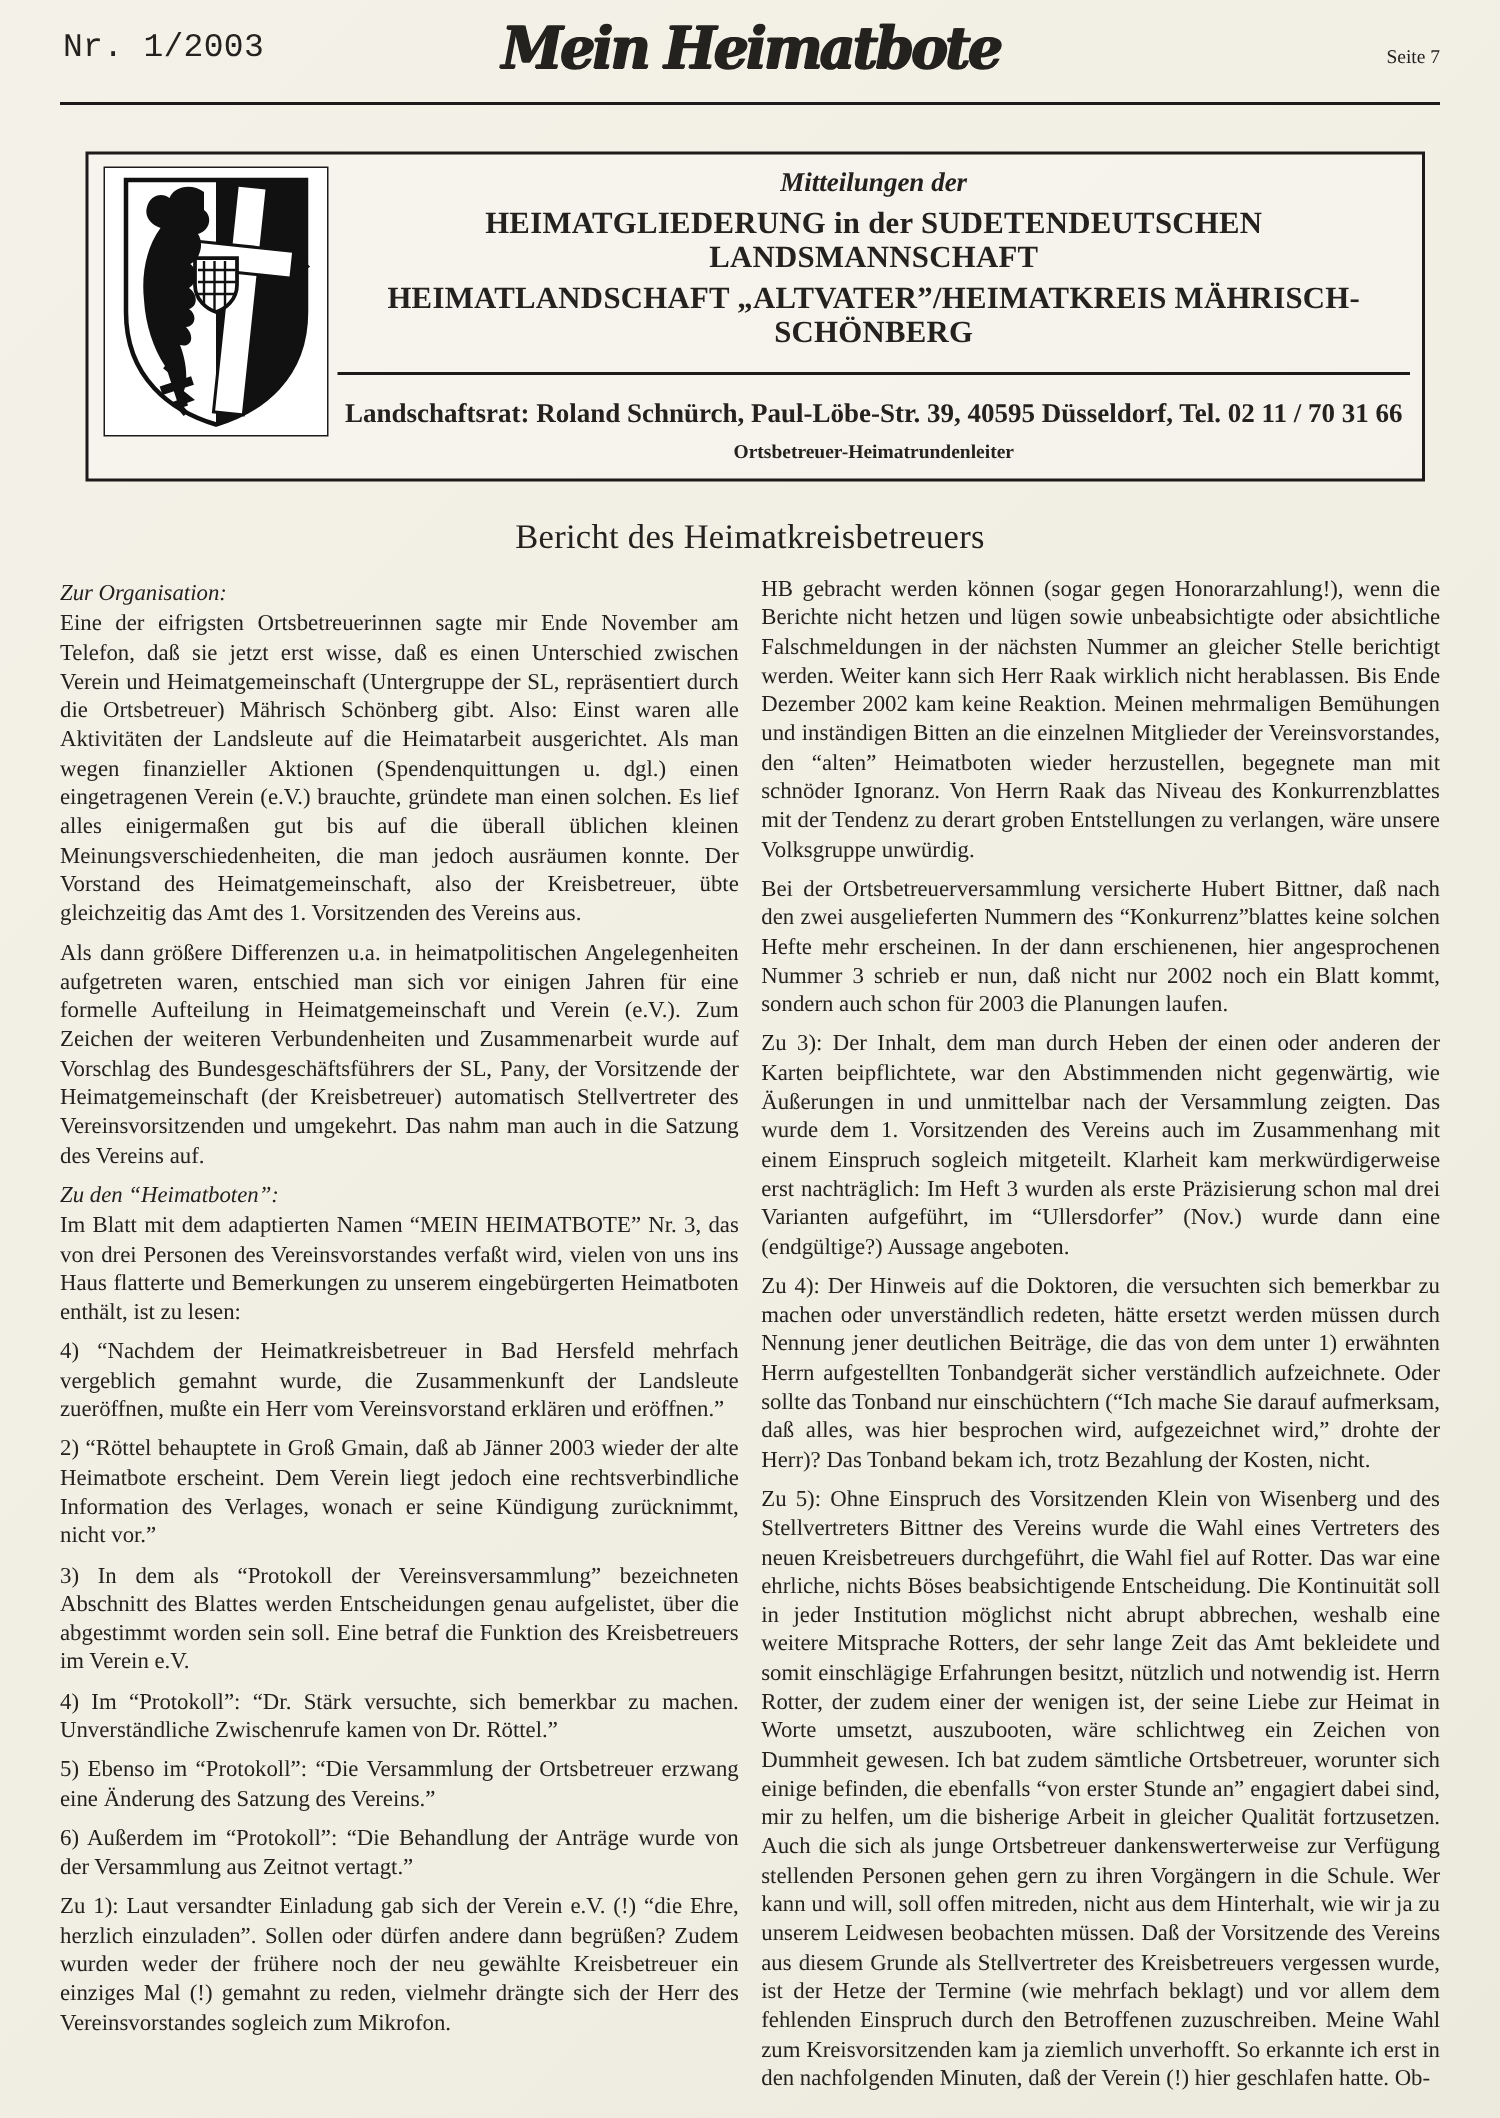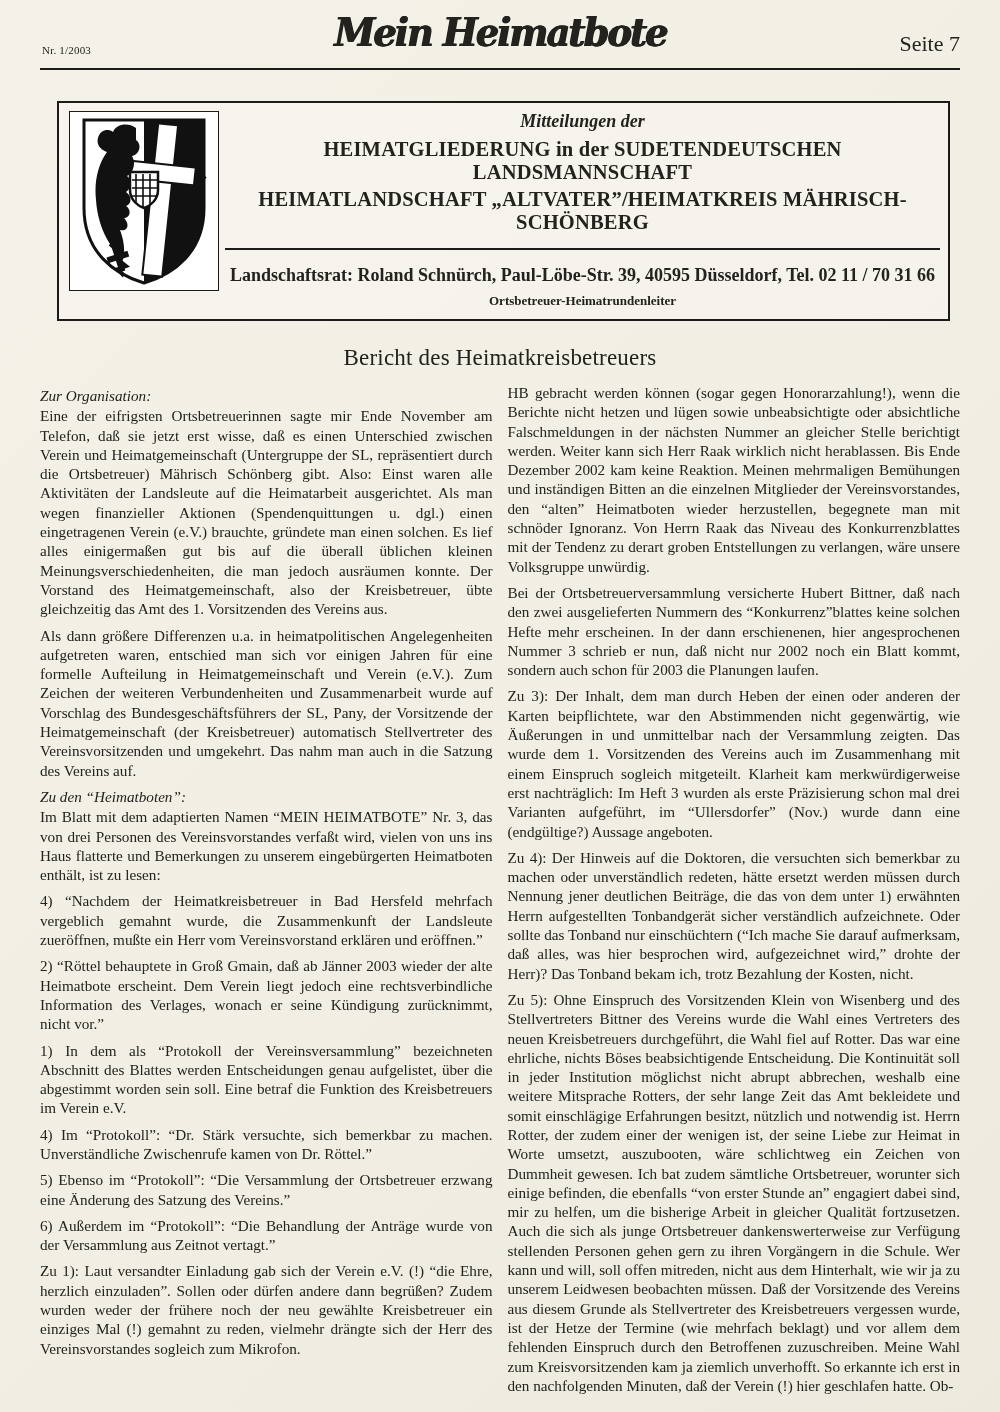--- a/index.html
+++ b/index.html
@@ -9,22 +9,22 @@
     background:linear-gradient(135deg,#f4f1e8 0%,#f1eee3 55%,#eceadd 100%);
     font-family:"Liberation Serif", serif;
     color:#23221f;
     overflow:hidden;
     position:relative;
   }
   .page{padding:10px 40px 0 40px;}
 
   
   .header{position:relative;height:52px;}
-  .issue-no{position:absolute;left:2px;bottom:6px;font-size:11px;letter-spacing:.2px;}
-  .page-no{position:absolute;right:0;bottom:5px;font-size:22px;}
+  .issue-no{position:absolute;left:2px;bottom:18px;font-size:22px;letter-spacing:.2px;font-family:Liberation Mono, monospace;}
+  .page-no{position:absolute;right:0;bottom:16px;font-size:13px;}
   .masthead{
     position:absolute;left:0;right:0;top:0;text-align:center;
     font-family:"DejaVu Serif", serif;
     font-size:37px;font-weight:bold;font-style:italic;
     letter-spacing:-2px;
     text-shadow:1.2px 0 0 currentColor, .6px .6px 0 currentColor;
     transform:scaleY(1.05);
   }
   .header-rule{border:none;border-top:2px solid #1c1b19;margin:6px 0 0 0;}
 
@@ -117,21 +117,21 @@
 
   <div class="columns">
     <div class="col">
         <p class="col-heading">Zur Organisation:</p>
         <p class="col-para">Eine der eifrigsten Ortsbetreuerinnen sagte mir Ende November am Telefon, daß sie jetzt erst wisse, daß es einen Unterschied zwischen Verein und Heimatgemeinschaft (Untergruppe der SL, repräsentiert durch die Ortsbetreuer) Mährisch Schönberg gibt. Also: Einst waren alle Aktivitäten der Landsleute auf die Heimatarbeit ausgerichtet. Als man wegen finanzieller Aktionen (Spendenquittungen u. dgl.) einen eingetragenen Verein (e.V.) brauchte, gründete man einen solchen. Es lief alles einigermaßen gut bis auf die überall üblichen kleinen Meinungsverschiedenheiten, die man jedoch ausräumen konnte. Der Vorstand des Heimatgemeinschaft, also der Kreisbetreuer, übte gleichzeitig das Amt des 1. Vorsitzenden des Vereins aus.</p>
         <p class="col-para">Als dann größere Differenzen u.a. in heimatpolitischen Angelegenheiten aufgetreten waren, entschied man sich vor einigen Jahren für eine formelle Aufteilung in Heimatgemeinschaft und Verein (e.V.). Zum Zeichen der weiteren Verbundenheiten und Zusammenarbeit wurde auf Vorschlag des Bundesgeschäftsführers der SL, Pany, der Vorsitzende der Heimatgemeinschaft (der Kreisbetreuer) automatisch Stellvertreter des Vereinsvorsitzenden und umgekehrt. Das nahm man auch in die Satzung des Vereins auf.</p>
         <p class="col-heading">Zu den “Heimatboten”:</p>
         <p class="col-para">Im Blatt mit dem adaptierten Namen “MEIN HEIMATBOTE” Nr. 3, das von drei Personen des Vereinsvorstandes verfaßt wird, vielen von uns ins Haus flatterte und Bemerkungen zu unserem eingebürgerten Heimatboten enthält, ist zu lesen:</p>
         <p class="col-para">4) “Nachdem der Heimatkreisbetreuer in Bad Hersfeld mehrfach vergeblich gemahnt wurde, die Zusammenkunft der Landsleute zueröffnen, mußte ein Herr vom Vereinsvorstand erklären und eröffnen.”</p>
         <p class="col-para">2) “Röttel behauptete in Groß Gmain, daß ab Jänner 2003 wieder der alte Heimatbote erscheint. Dem Verein liegt jedoch eine rechtsverbindliche Information des Verlages, wonach er seine Kündigung zurücknimmt, nicht vor.”</p>
-        <p class="col-para">1) In dem als “Protokoll der Vereinsversammlung” bezeichneten Abschnitt des Blattes werden Entscheidungen genau aufgelistet, über die abgestimmt worden sein soll. Eine betraf die Funktion des Kreisbetreuers im Verein e.V.</p>
+        <p class="col-para">3) In dem als “Protokoll der Vereinsversammlung” bezeichneten Abschnitt des Blattes werden Entscheidungen genau aufgelistet, über die abgestimmt worden sein soll. Eine betraf die Funktion des Kreisbetreuers im Verein e.V.</p>
         <p class="col-para">4) Im “Protokoll”: “Dr. Stärk versuchte, sich bemerkbar zu machen. Unverständliche Zwischenrufe kamen von Dr. Röttel.”</p>
         <p class="col-para">5) Ebenso im “Protokoll”: “Die Versammlung der Ortsbetreuer erzwang eine Änderung des Satzung des Vereins.”</p>
         <p class="col-para">6) Außerdem im “Protokoll”: “Die Behandlung der Anträge wurde von der Versammlung aus Zeitnot vertagt.”</p>
         <p class="col-para">Zu 1): Laut versandter Einladung gab sich der Verein e.V. (!) “die Ehre, herzlich einzuladen”. Sollen oder dürfen andere dann begrüßen? Zudem wurden weder der frühere noch der neu gewählte Kreisbetreuer ein einziges Mal (!) gemahnt zu reden, vielmehr drängte sich der Herr des Vereinsvorstandes sogleich zum Mikrofon.</p>
       </div>
     <div class="col">
         <p class="col-para">HB gebracht werden können (sogar gegen Honorarzahlung!), wenn die Berichte nicht hetzen und lügen sowie unbeabsichtigte oder absichtliche Falschmeldungen in der nächsten Nummer an gleicher Stelle berichtigt werden. Weiter kann sich Herr Raak wirklich nicht herablassen. Bis Ende Dezember 2002 kam keine Reaktion. Meinen mehrmaligen Bemühungen und inständigen Bitten an die einzelnen Mitglieder der Vereinsvorstandes, den “alten” Heimatboten wieder herzustellen, begegnete man mit schnöder Ignoranz. Von Herrn Raak das Niveau des Konkurrenzblattes mit der Tendenz zu derart groben Entstellungen zu verlangen, wäre unsere Volksgruppe unwürdig.</p>
         <p class="col-para">Bei der Ortsbetreuerversammlung versicherte Hubert Bittner, daß nach den zwei ausgelieferten Nummern des “Konkurrenz”blattes keine solchen Hefte mehr erscheinen. In der dann erschienenen, hier angesprochenen Nummer 3 schrieb er nun, daß nicht nur 2002 noch ein Blatt kommt, sondern auch schon für 2003 die Planungen laufen.</p>
         <p class="col-para">Zu 3): Der Inhalt, dem man durch Heben der einen oder anderen der Karten beipflichtete, war den Abstimmenden nicht gegenwärtig, wie Äußerungen in und unmittelbar nach der Versammlung zeigten. Das wurde dem 1. Vorsitzenden des Vereins auch im Zusammenhang mit einem Einspruch sogleich mitgeteilt. Klarheit kam merkwürdigerweise erst nachträglich: Im Heft 3 wurden als erste Präzisierung schon mal drei Varianten aufgeführt, im “Ullersdorfer” (Nov.) wurde dann eine (endgültige?) Aussage angeboten.</p>
         <p class="col-para">Zu 4): Der Hinweis auf die Doktoren, die versuchten sich bemerkbar zu machen oder unverständlich redeten, hätte ersetzt werden müssen durch Nennung jener deutlichen Beiträge, die das von dem unter 1) erwähnten Herrn aufgestellten Tonbandgerät sicher verständlich aufzeichnete. Oder sollte das Tonband nur einschüchtern (“Ich mache Sie darauf aufmerksam, daß alles, was hier besprochen wird, aufgezeichnet wird,” drohte der Herr)? Das Tonband bekam ich, trotz Bezahlung der Kosten, nicht.</p>

